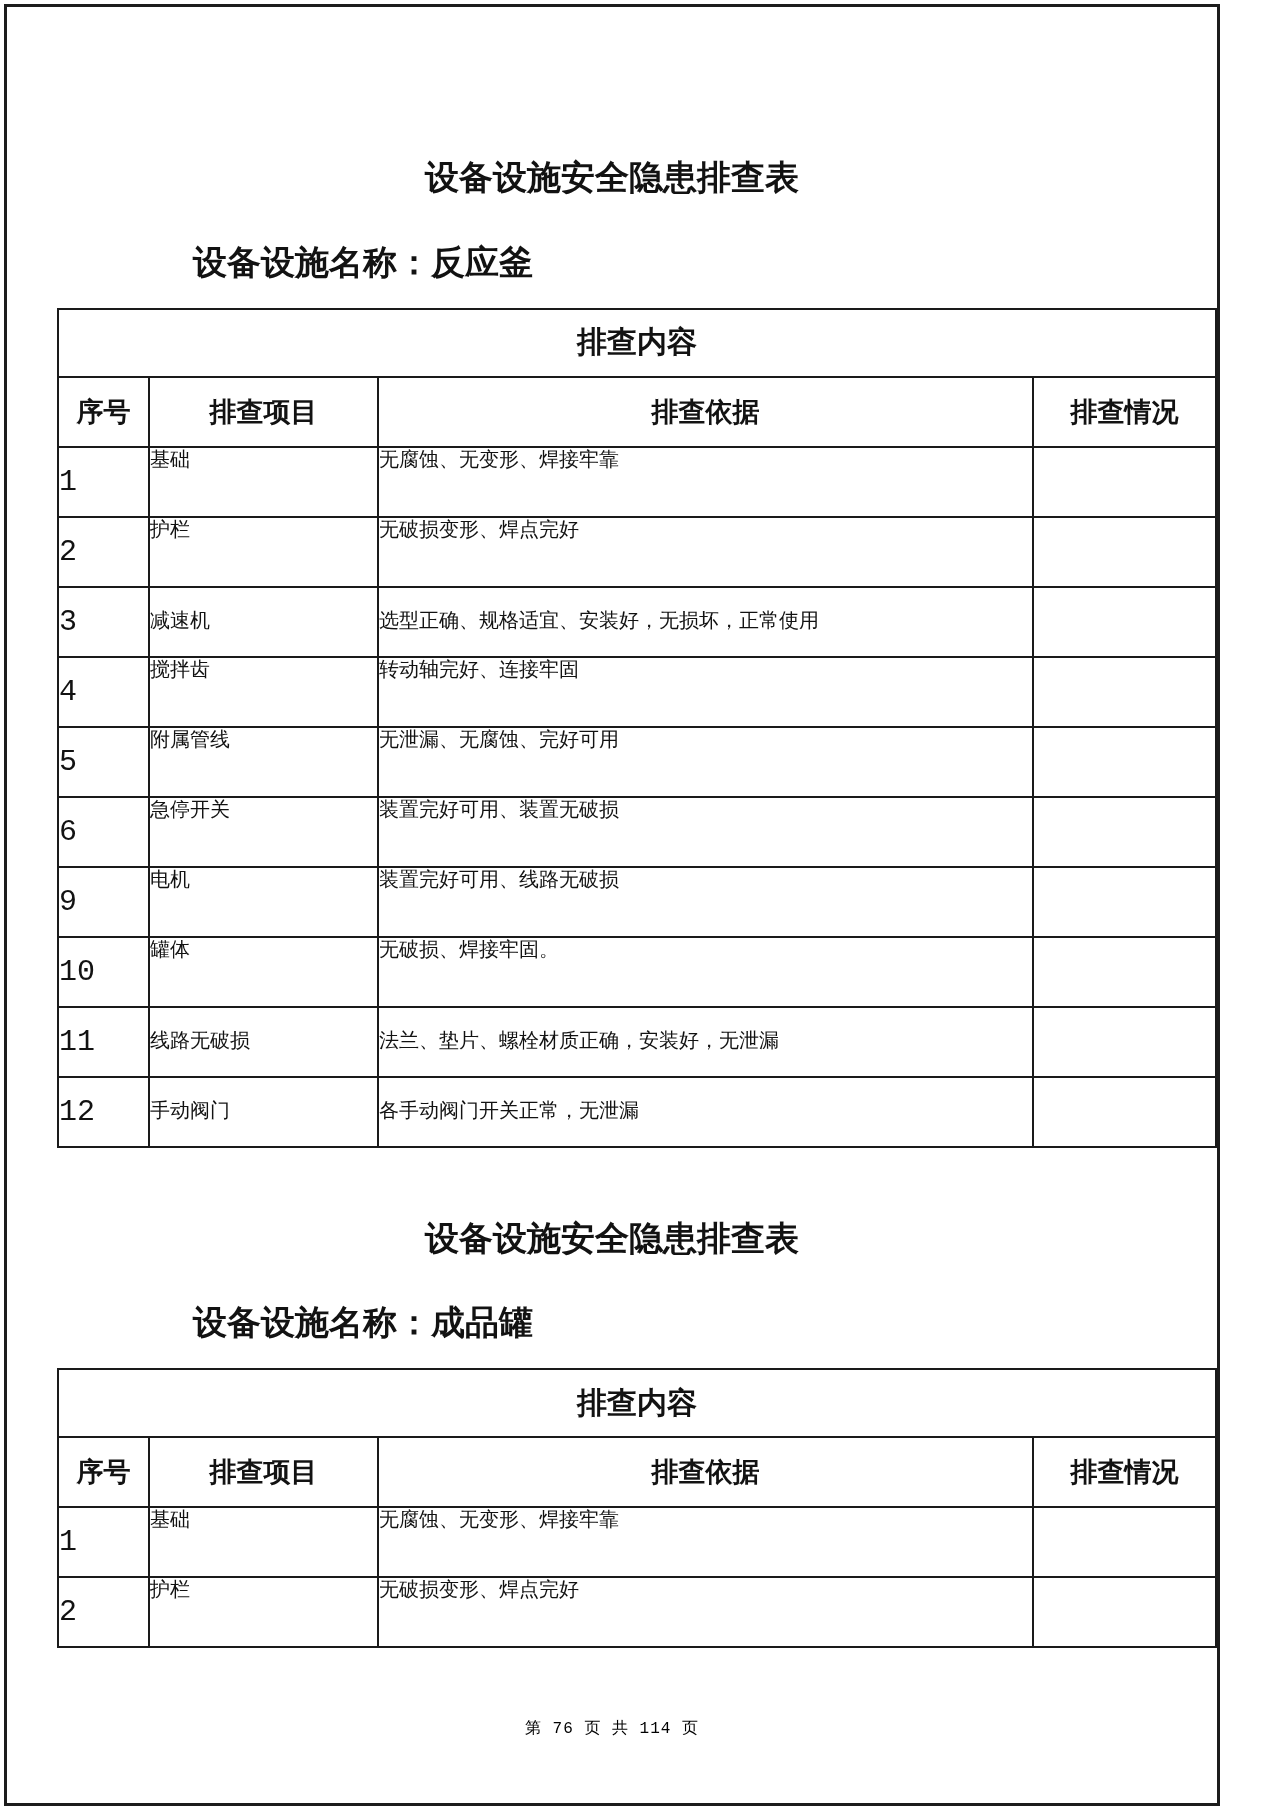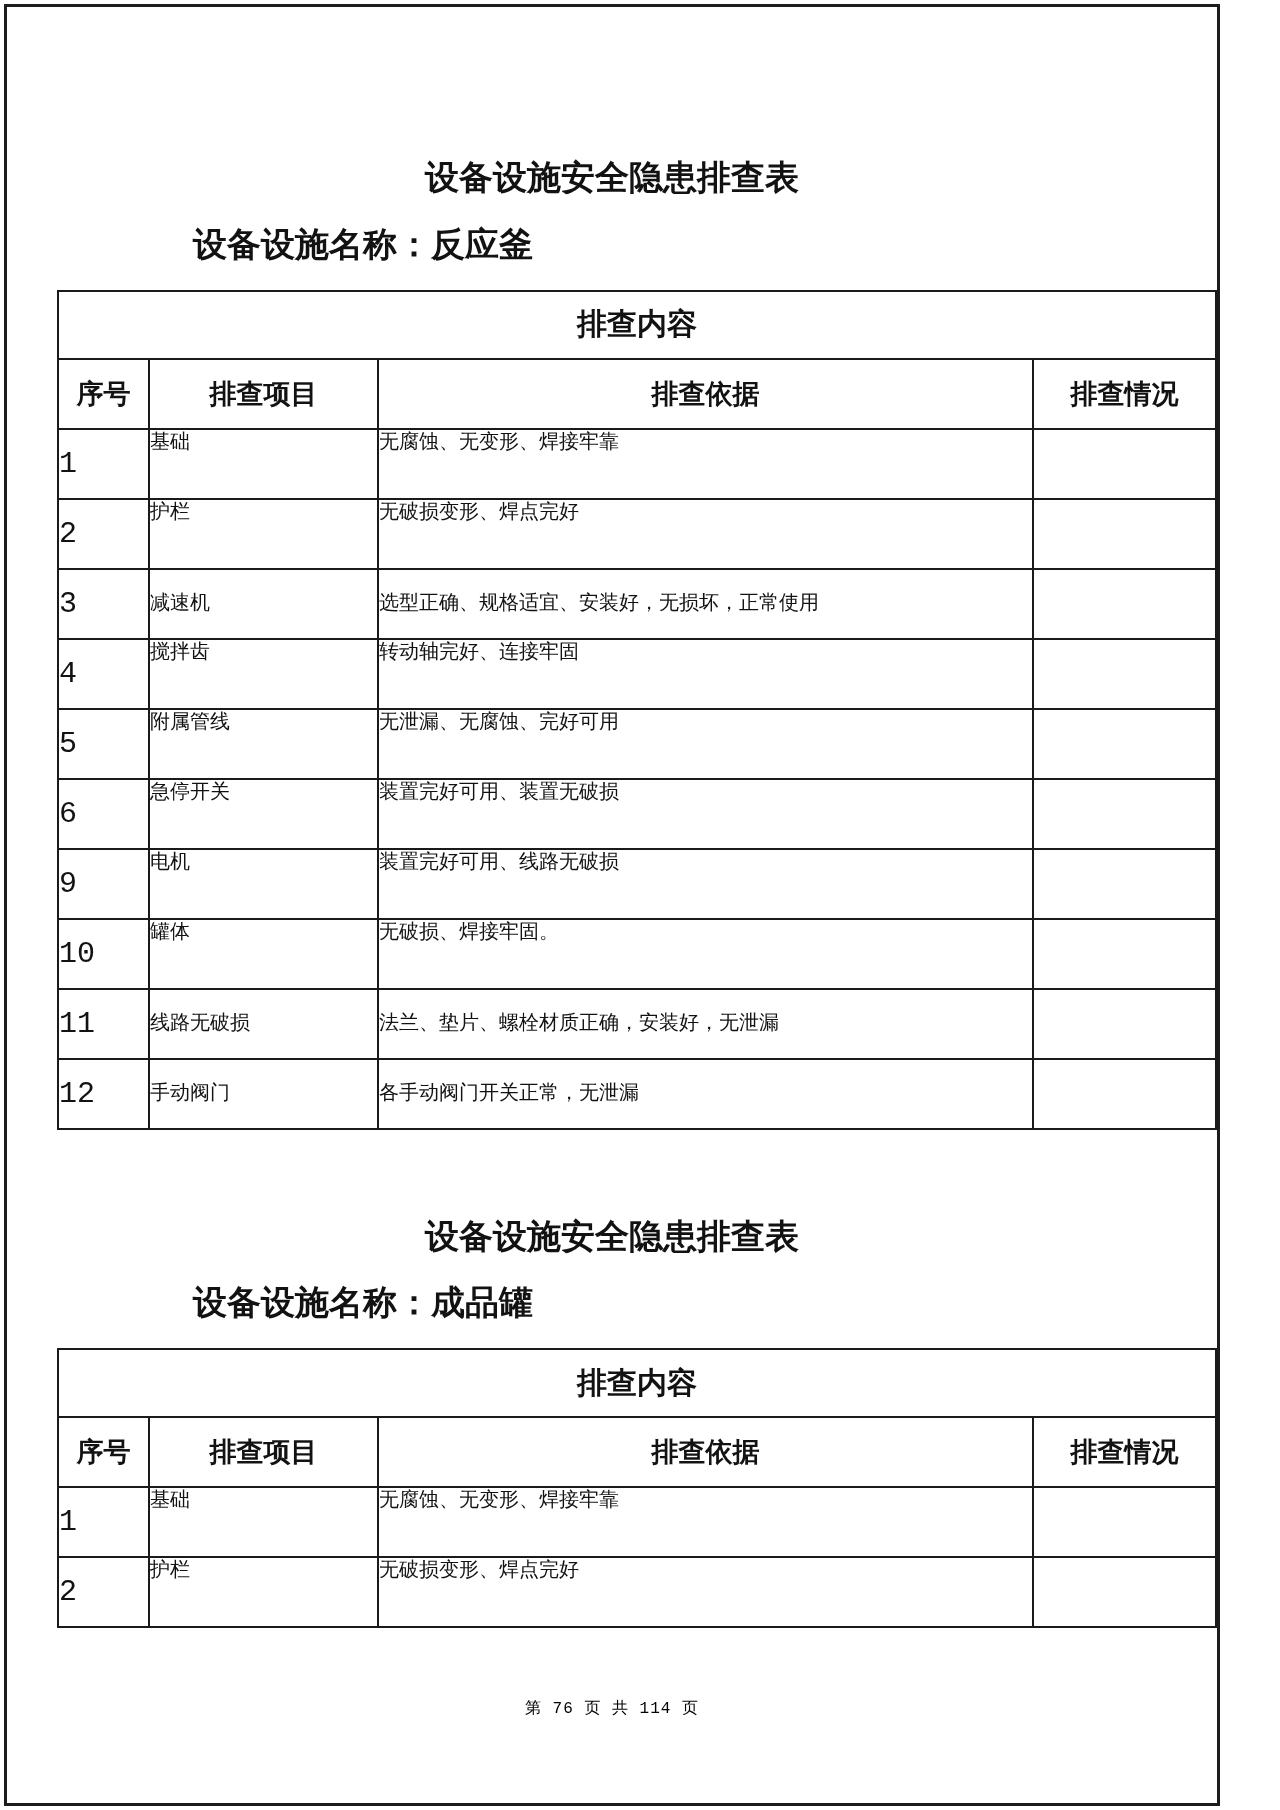--- a/index.html
+++ b/index.html
@@ -23,27 +23,27 @@
     padding-top:160px;
     text-align:center;
     font-size:34px;
     font-weight:bold;
     line-height:1.2;
   }
   .doc-title.second{
     padding-top:73px;
   }
   .equip-name{
-    margin:26px 0 0 193px;
+    margin:44px 0 0 193px;
     font-size:34px;
     font-weight:bold;
     line-height:1.2;
   }
   table.inspect{
-    margin:22px 0 16px 57px;
+    margin:22px 0 0 57px;
     width:1158px;
     border-collapse:collapse;
     table-layout:fixed;
   }
   table.inspect td,table.inspect th{
     border:2px solid #1a1a1a;
     padding:0;
     overflow:hidden;
   }
   .section-header{

